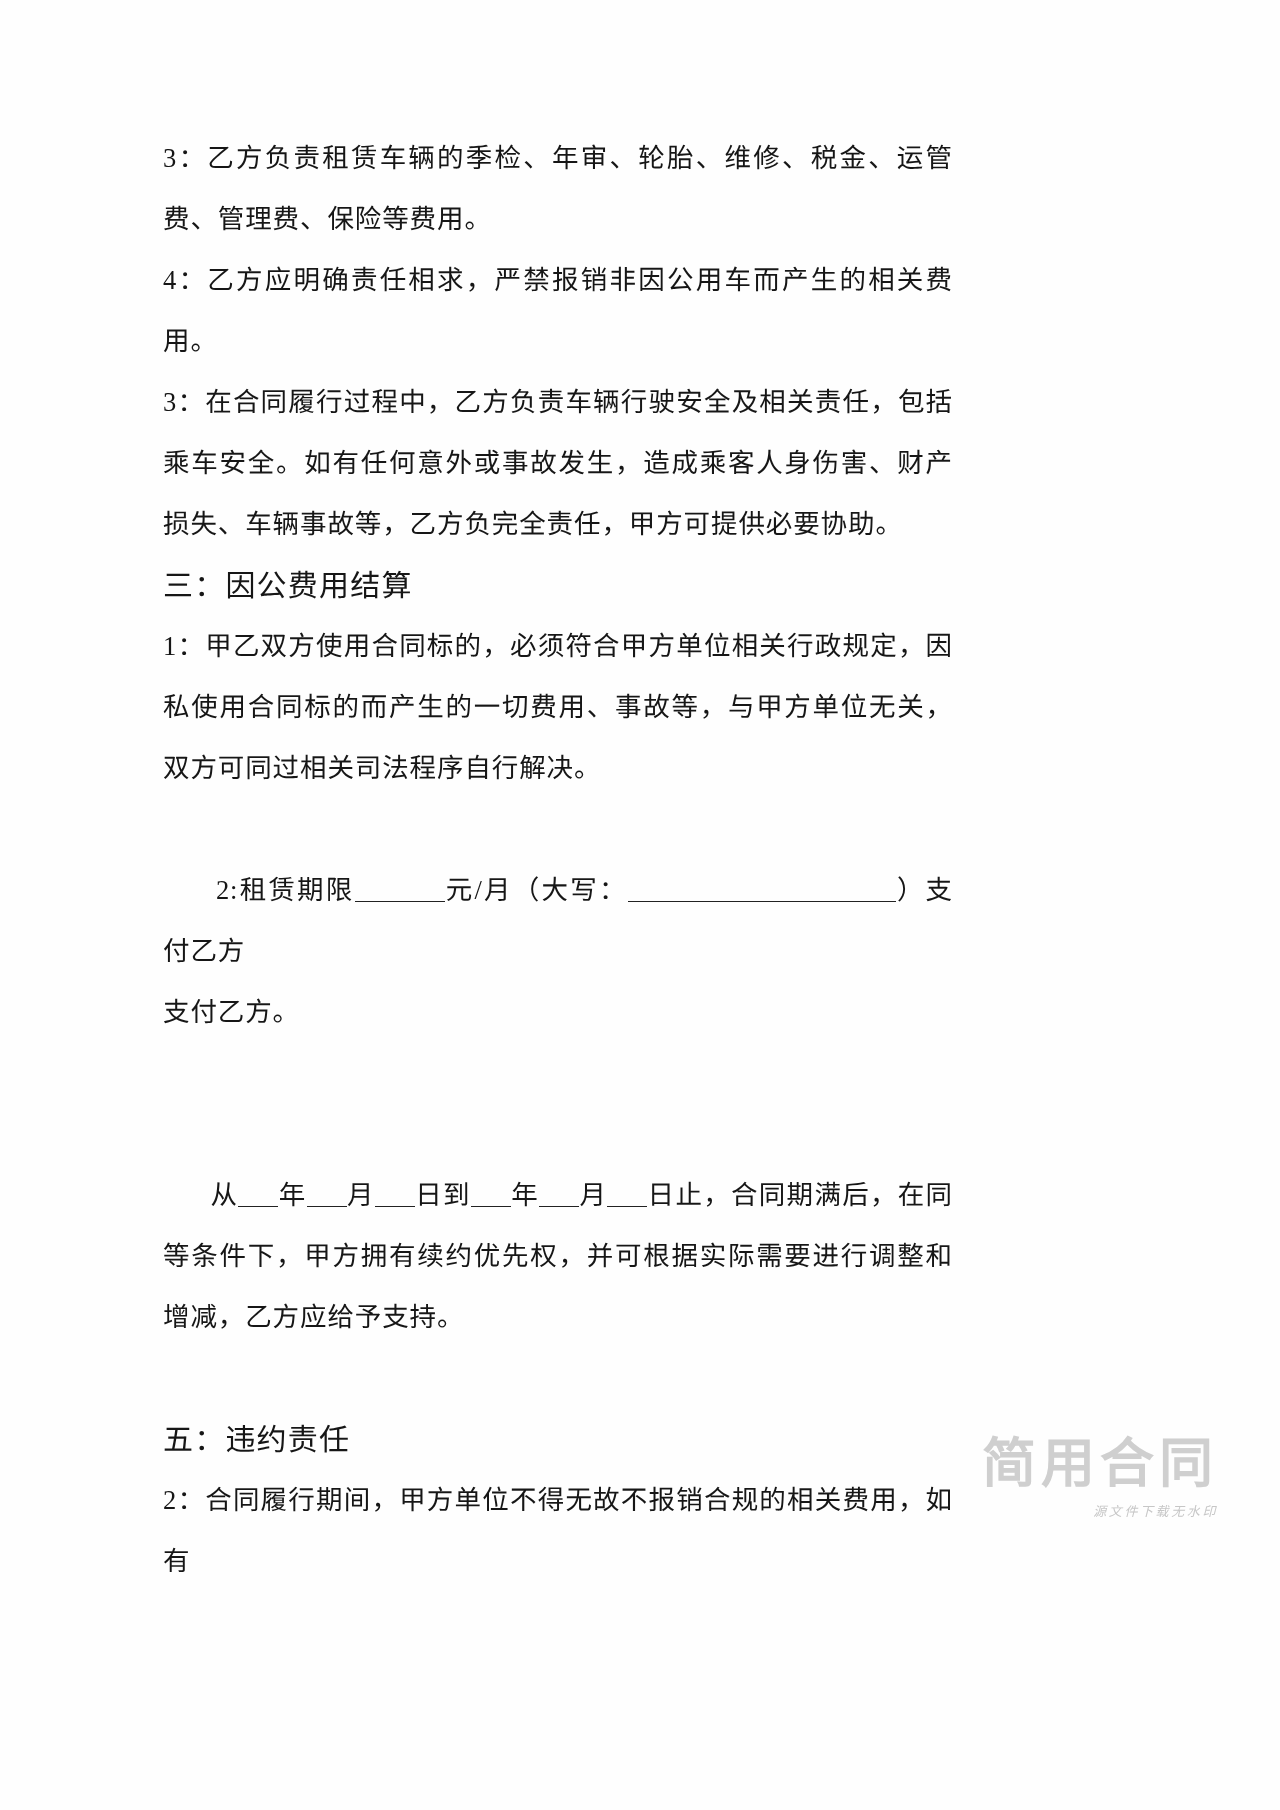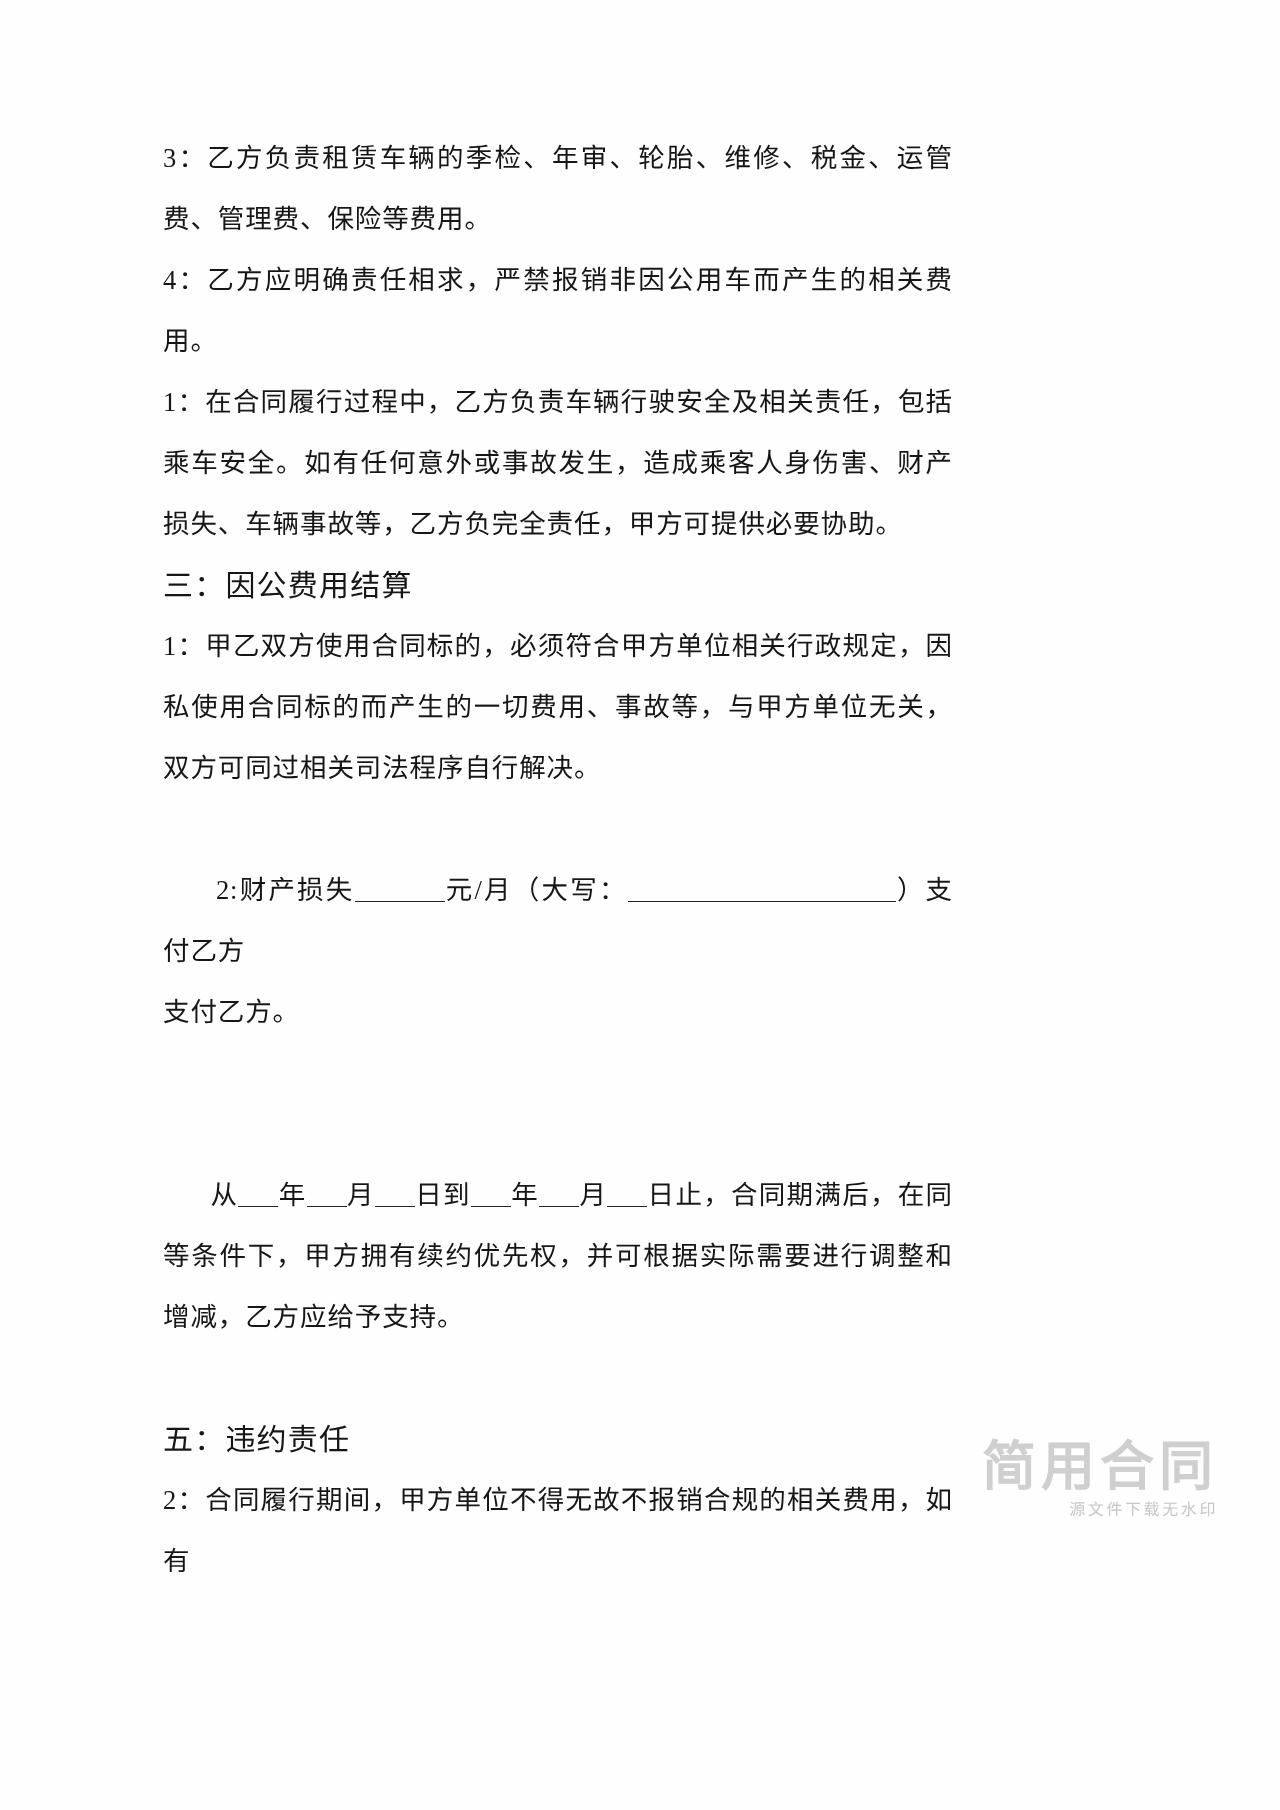--- a/index.html
+++ b/index.html
@@ -76,47 +76,49 @@
   .watermark-title {
     font-size: 54px;
     font-weight: 700;
     letter-spacing: 5px;
     color: rgba(168, 168, 168, 0.55);
     line-height: 1.12;
     font-family: "Liberation Sans", "DejaVu Sans", sans-serif;
     white-space: nowrap;
   }
   .watermark-sub {
-    font-size: 16px;
+    margin-top: 8px;
+    font-size: 13px;
     letter-spacing: 2.6px;
     color: rgba(176, 176, 176, 0.72);
     font-family: "Liberation Sans", "DejaVu Sans", sans-serif;
     white-space: nowrap;
+    font-style: italic;
   }
 </style>
 </head>
 <body>
 
 <div class="page">
 
   <div class="doc-body">
 
 
     <p class="para">3：乙方负责租赁车辆的季检、年审、轮胎、维修、税金、运管费、管理费、保险等费用。</p>
 
     <p class="para">4：乙方应明确责任相求，严禁报销非因公用车而产生的相关费用。</p>
 
-    <p class="para">1：在合同履行过程中，乙方负责车辆行驶安全及相关责任，包括乘车安全。如有任何意外或事故发生，造成乘客人身伤害、财产损失、车辆事故等，乙方负完全责任，甲方可提供必要协助。</p>
+    <p class="para">3：在合同履行过程中，乙方负责车辆行驶安全及相关责任，包括乘车安全。如有任何意外或事故发生，造成乘客人身伤害、财产损失、车辆事故等，乙方负完全责任，甲方可提供必要协助。</p>
 
     <p class="heading">三：因公费用结算</p>
 
     <p class="para">1：甲乙双方使用合同标的，必须符合甲方单位相关行政规定，因私使用合同标的而产生的一切费用、事故等，与甲方单位无关，双方可同过相关司法程序自行解决。</p>
 
     <p class="para">
-      <span>2:财产损失</span><span class="blank w-md"></span><span>元/月（大写：</span><span class="blank w-lg"></span><span>）支付乙方</span><br><span>支付乙方。</span>
+      <span>2:租赁期限</span><span class="blank w-md"></span><span>元/月（大写：</span><span class="blank w-lg"></span><span>）支付乙方</span><br><span>支付乙方。</span>
     </p>
 
 
     <p class="para">
       <span>从</span><span class="blank w-sm"></span><span>年</span><span class="blank w-sm"></span><span>月</span><span class="blank w-sm"></span><span>日到</span><span class="blank w-sm"></span><span>年</span><span class="blank w-sm"></span><span>月</span><span class="blank w-sm"></span><span>日止，合同期满后，在同等条件下，甲方拥有续约优先权，并可根据实际需要进行调整和增减，乙方应给予支持。</span>
     </p>
 
     <p class="heading">五：违约责任</p>
 
 

